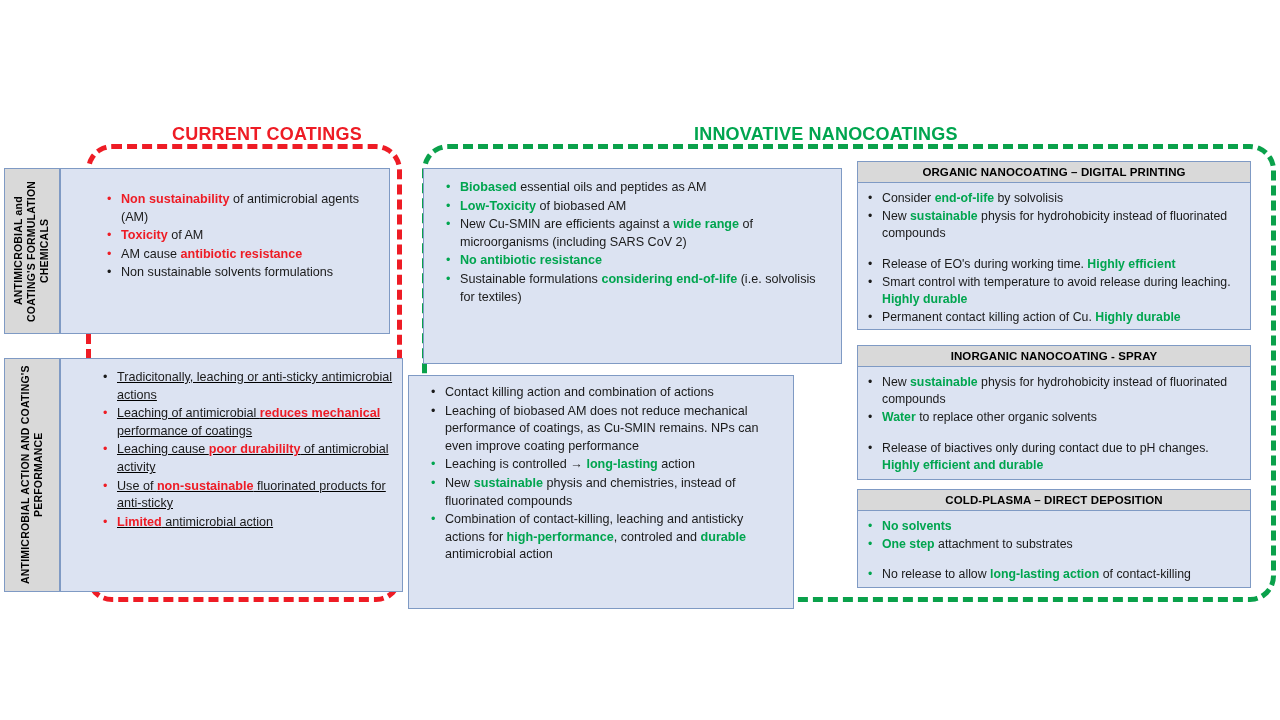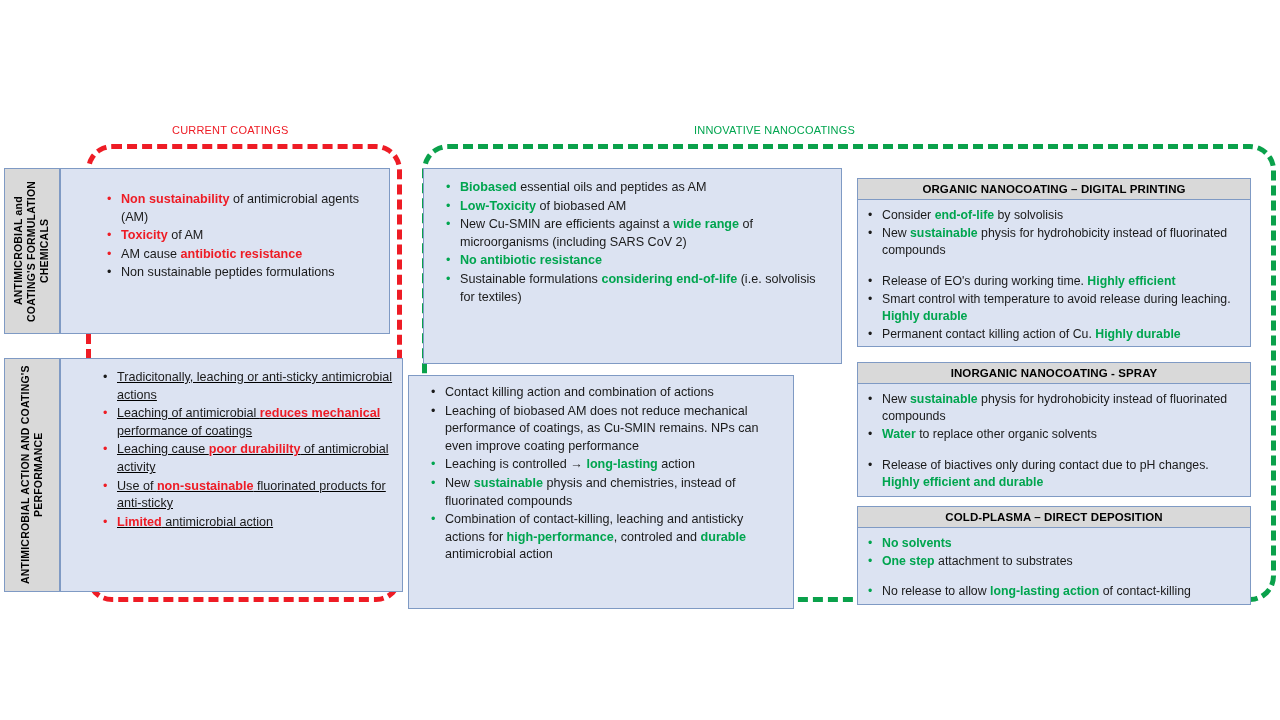--- a/index.html
+++ b/index.html
@@ -8,22 +8,22 @@
     background:#ffffff;
     font-family:"Liberation Sans","DejaVu Sans",sans-serif;
     overflow:hidden;
     position:relative;
   }
   .stage{position:absolute;left:0;top:0;width:1280px;height:720px;}
 
   
   .col-head{
     position:absolute;
-    font-size:11px;
-    font-weight:normal;
+    font-size:18px;
+    font-weight:bold;
     letter-spacing:0.2px;
     white-space:nowrap;
   }
   #head-current{left:172px;top:124px;color:#ee1c25;}
   #head-innov{left:694px;top:124px;color:#00a54f;}
 
   
   .dash-group{
     position:absolute;
     border-style:dashed;
@@ -82,21 +82,21 @@
     color:#1a1a1a;
   }
   ul.bul li.rb:before{color:#ee1c25;}
   ul.bul li.gb:before{color:#00a54f;}
   ul.bul li.sp{margin-top:13px;}
 
   b.r{color:#ee1c25;font-weight:bold;}
   b.g{color:#00a54f;font-weight:bold;}
 
   
-  .panel{position:absolute;left:857px;width:394px;box-sizing:border-box;margin-top:17px;}
+  .panel{position:absolute;left:857px;width:394px;box-sizing:border-box;}
   .panel-head{
     background:#d9d9d9;
     border:1px solid #7f9ac4;
     box-sizing:border-box;
     text-align:center;
     font-size:11.5px;
     font-weight:bold;
     color:#000;
     padding:4px 0 4px 0;
     letter-spacing:0.1px;
@@ -128,21 +128,21 @@
 
   <div class="rowlabel" style="left:4px;top:358px;width:56px;height:234px;">
     <span>ANTIMICROBIAL ACTION AND COATING'S PERFORMANCE</span>
   </div>
 
   <div class="bluebox" style="left:60px;top:168px;width:330px;height:166px;">
     <ul class="bul" style="margin:22px 8px 0 44px;">
         <li class="rb"><b class="r">Non sustainability</b> of antimicrobial agents (AM)</li>
         <li class="rb"><b class="r">Toxicity</b> of AM</li>
         <li class="rb">AM cause <b class="r">antibiotic resistance</b></li>
-        <li>Non sustainable peptides formulations</li>
+        <li>Non sustainable solvents formulations</li>
       </ul>
   </div>
 
   <div class="bluebox" style="left:60px;top:358px;width:343px;height:234px;">
     <ul class="bul" style="margin:10px 6px 0 40px;text-decoration:underline;">
         <li>Tradicitonally, leaching or anti-sticky antimicrobial actions</li>
         <li class="rb">Leaching of antimicrobial <b class="r">reduces mechanical</b> performance of coatings</li>
         <li class="rb">Leaching cause <b class="r">poor durabililty</b> of antimicrobial activity</li>
         <li class="rb">Use of <b class="r">non-sustainable</b> fluorinated products for anti-sticky</li>
         <li class="rb"><b class="r">Limited</b> antimicrobial action</li>

